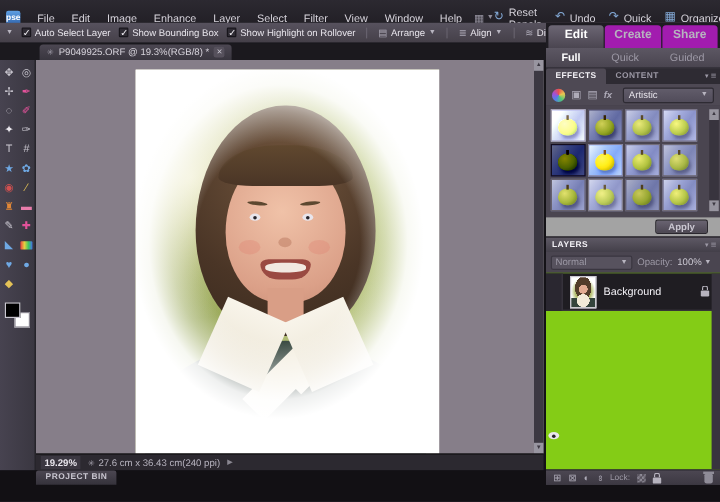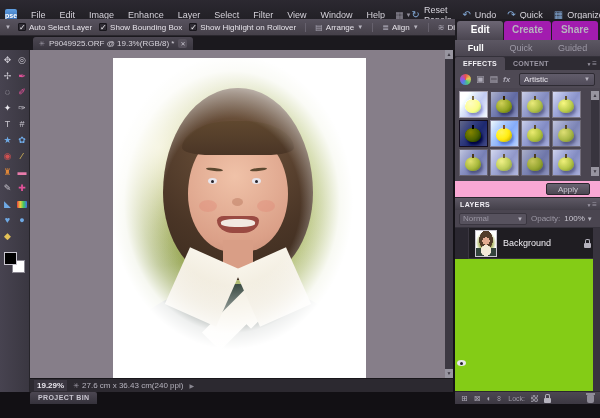--- a/index.html
+++ b/index.html
@@ -145,21 +145,21 @@
   .thumbs{display:grid;grid-template-columns:repeat(4,29px);grid-auto-rows:27px;gap:2px;}
   .thumb{border:1px solid #736e7a;position:relative;overflow:hidden;background:#8a90c0;}
   .tile{position:absolute;inset:0;
     background:linear-gradient(125deg,#cacee6 0%,#9aa2d0 35%,#838bbf 60%,#a8aed8 100%);}
   .apple{position:absolute;left:5px;top:7px;width:16px;height:14px;border-radius:50% 50% 46% 46%;
     background:radial-gradient(circle at 35% 30%,#eaea7a,#b2c24a 55%,#7a8c2e 90%);
     box-shadow:2px 3px 3px rgba(40,40,80,.45);}
   .apple::before{content:'';position:absolute;left:7px;top:-3px;width:2px;height:4px;background:#5a4a28;}
   .thumbs-scroll{position:absolute;right:1px;top:3px;width:8px;height:85px;background:#38343e;}
 
-  .apply-row{height:16px;background:#f9a8d4;display:flex;align-items:center;justify-content:flex-end;padding:0 10px;}
+  .apply-row{height:16px;background:#a3a3a3;display:flex;align-items:center;justify-content:flex-end;padding:0 10px;font-weight:bold;}
   .apply-btn{width:44px;height:12px;border:1px solid #2a272e;border-radius:2px;
     background:linear-gradient(#696371,#4c4752);font-size:8px;color:#cac7d1;text-align:center;line-height:11px;}
 
   .layers-header{height:13px;background:linear-gradient(#5e5965,#433f49);display:flex;align-items:center;
     padding:0 5px;position:relative;border-top:1px solid #2a272e;}
   .layers-title{font-size:7px;font-weight:bold;letter-spacing:.4px;color:#f2f0f5;}
   .blend-row{height:17px;background:#4a4550;display:flex;align-items:center;gap:4px;padding:0 4px;font-size:8px;}
   .blend-select{width:68px;height:12px;border:1px solid #3a3640;border-radius:2px;background:#57525e;
     color:#9c98a5;display:flex;align-items:center;justify-content:space-between;padding:0 3px;}
   .opacity-label{color:#9c98a5;}

